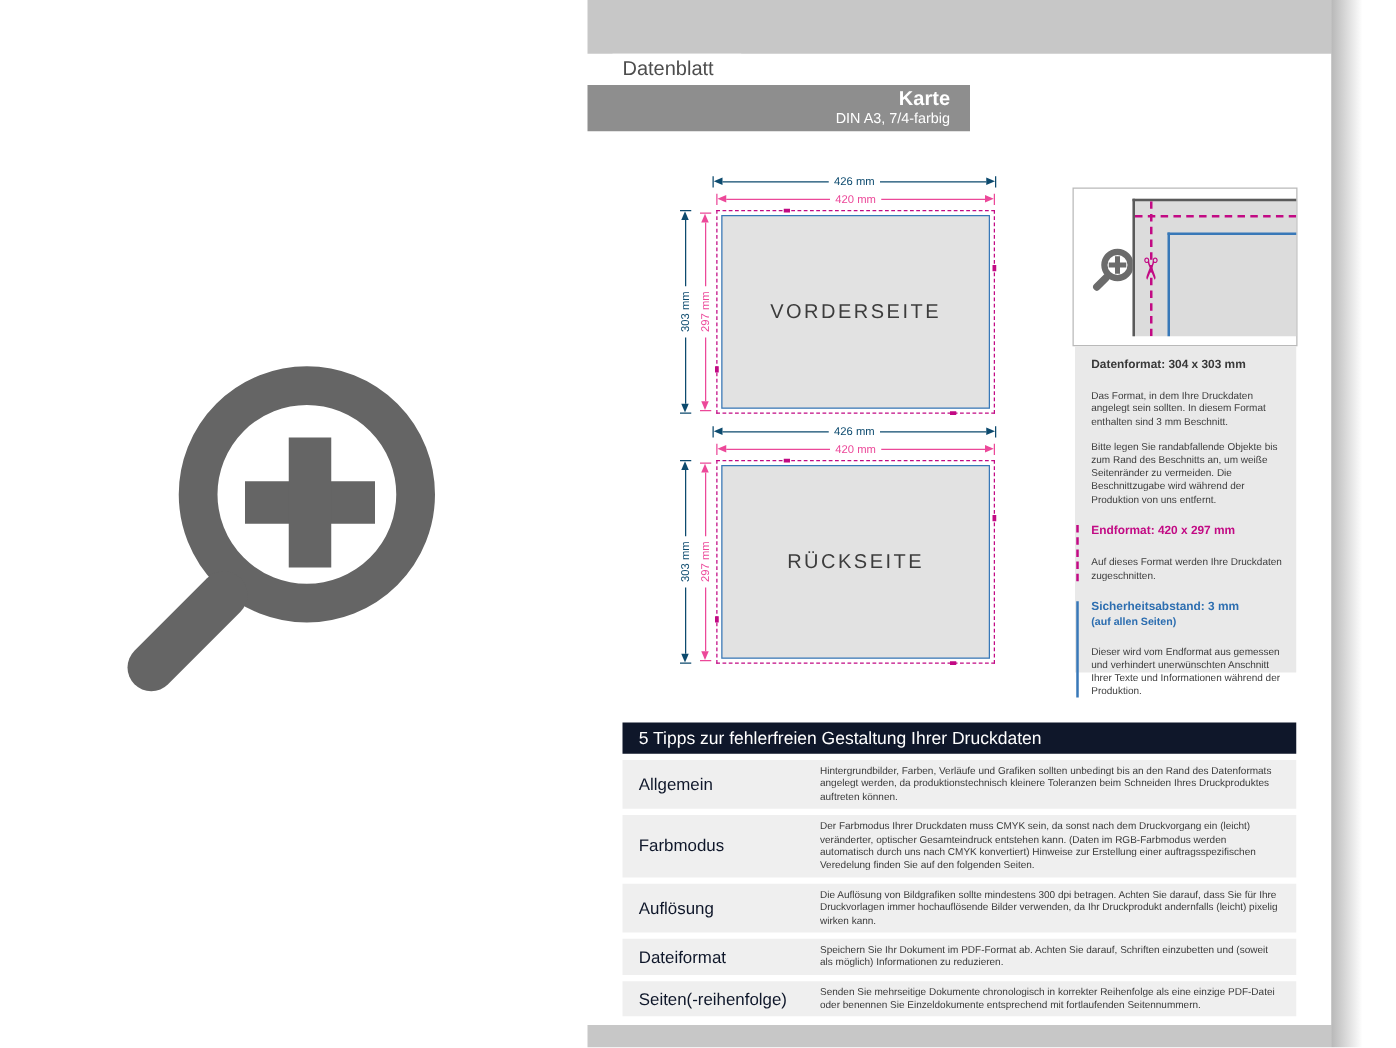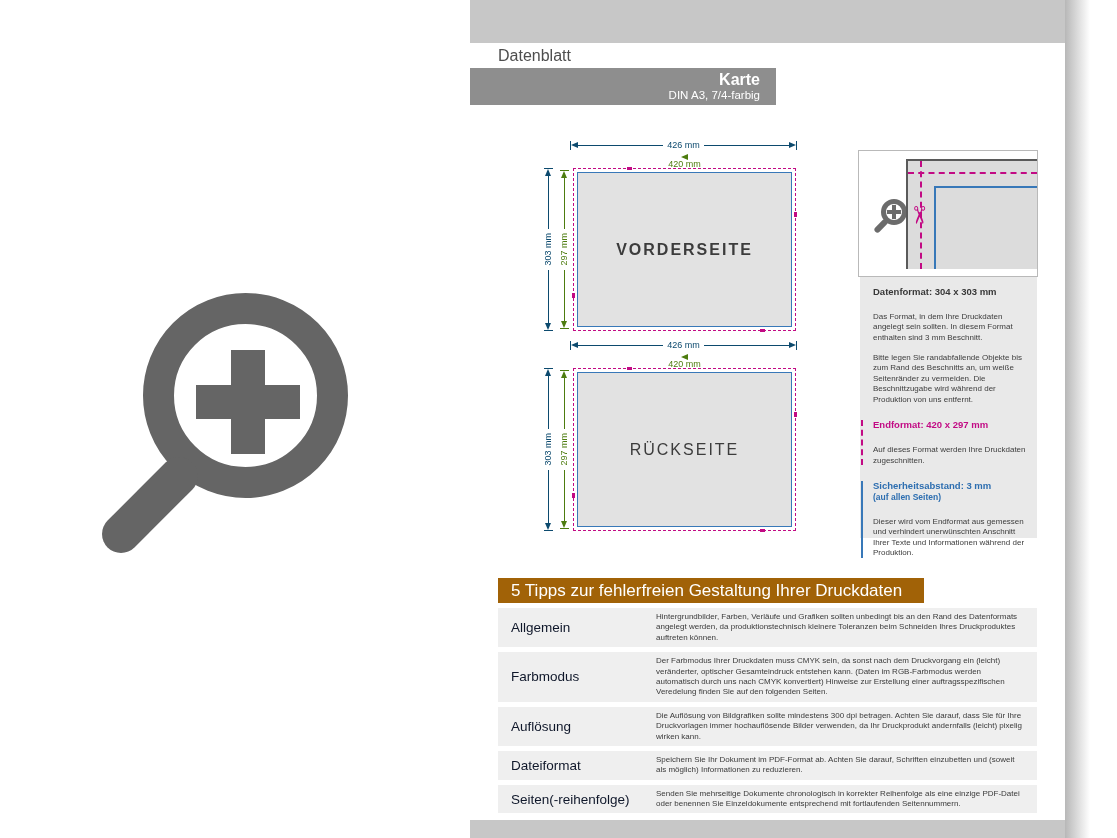--- a/index.html
+++ b/index.html
@@ -35,21 +35,21 @@
   .dim-h .ln { flex:1; height:1px; background:currentColor; }
   .dim-h .lbl { font-size:9px; line-height:1; padding:0 4px; white-space:nowrap; }
 
   .dim-v { position:absolute; display:flex; flex-direction:column; align-items:center; width:10px; }
   .dim-v .tick { height:1px; width:9px; background:currentColor; }
   .dim-v .arr-t { width:0; height:0; border-left:3px solid transparent; border-right:3px solid transparent; border-bottom:7px solid currentColor; }
   .dim-v .arr-b { width:0; height:0; border-left:3px solid transparent; border-right:3px solid transparent; border-top:7px solid currentColor; }
   .dim-v .ln { flex:1; width:1px; background:currentColor; }
   .dim-v .lbl { writing-mode:vertical-rl; transform:rotate(180deg); font-size:9px; line-height:1; padding:4px 0; white-space:nowrap; }
 
-  .c-gray { color:#0c4a6e;justify-content:flex-end; } .c-mag { color:#4d7c0f;flex-direction:column; }
+  .c-gray { color:#0c4a6e;justify-content:flex-end; } .c-mag { color:#ec4899; }
 
   
   .card { position:absolute; border:1px dashed #c20a84; background:#ffffff; }
   .card .safe { position:absolute; left:3px; top:3px; right:3px; bottom:3px;
     border:1px solid #3878b8; background:#e2e2e2; display:flex; align-items:center; justify-content:center; }
   .card-label { font-size:16px; letter-spacing:2px; color:#3c3c3c; }
   .mark { position:absolute; background:#c20a84; }
   .m-top { left:24%; top:-2px; width:5px; height:3px; }
   .m-right { right:-2px; top:27%; width:3px; height:5px; }
   .m-left { left:-2px; top:77%; width:3px; height:5px; }
@@ -84,22 +84,22 @@
   .gap-p { margin-top:9px; }
   .sec-gap { margin-top:14px; }
   .ip-sec.magenta .ip-title { color:#c20a84; }
   .ip-sec.magenta::before { content:""; position:absolute; left:-12px; top:1px; bottom:1px;
     border-left:2px dashed #c20a84; }
   .ip-sec.blue .ip-title, .ip-sec.blue .ip-sub { color:#2d6eb0; }
   .ip-sec.blue::before { content:""; position:absolute; left:-12px; top:1px; bottom:1px;
     width:2px; background:#3878b8; }
 
   
-  .tips-header { position:absolute; left:28px; top:578px; width:426px; height:25px; background:#a16207;
-    color:#ffffff; font-size:17px; line-height:25px; padding-left:13px; }
+  .tips-header { position:absolute; left:28px; top:578px; width:539px; height:25px; background:#0f172a;
+    color:#ffffff; font-size:14px; line-height:25px; padding-left:13px; }
   .tips-rows { position:absolute; left:28px; top:608px; width:539px; display:flex; flex-direction:column; gap:5px; }
   .tip-row { background:#efefef; display:flex; align-items:center; }
   .tip-label { width:158px; padding-left:13px; font-size:13.5px; color:#0f172a; flex-shrink:0; }
   .tip-text { flex:1; font-size:8px; line-height:1.3; color:#3a3a3a; padding:4px 14px 4px 0; }
 </style>
 </head>
 <body>
 
 <div class="abs" style="left:0;top:0;width:470px;height:838px;">
   <div class="mag-ring" style="left:143px;top:293px;width:205px;height:205px;"></div>
@@ -150,21 +150,21 @@
   </div>
   <div class="dim-v c-mag" style="left:89px;top:170px;height:159px;">
     <span class="tick"></span>
       <span class="arr-t"></span>
       <span class="ln"></span>
     <span class="lbl">297 mm</span>
     <span class="ln"></span>
       <span class="arr-b"></span>
       <span class="tick"></span>
   </div>
-  <div class="card" style="left:103px;top:168px;width:223px;height:163px;font-weight:bold;">
+  <div class="card" style="left:103px;top:168px;width:223px;height:163px;">
     <div class="safe">
       <span class="card-label">VORDERSEITE</span>
     </div>
     <span class="mark m-top"></span>
     <span class="mark m-right"></span>
     <span class="mark m-left"></span>
     <span class="mark m-bottom"></span>
   </div>
 
   <div class="dim-h c-gray" style="left:100px;top:340px;width:227px;">

